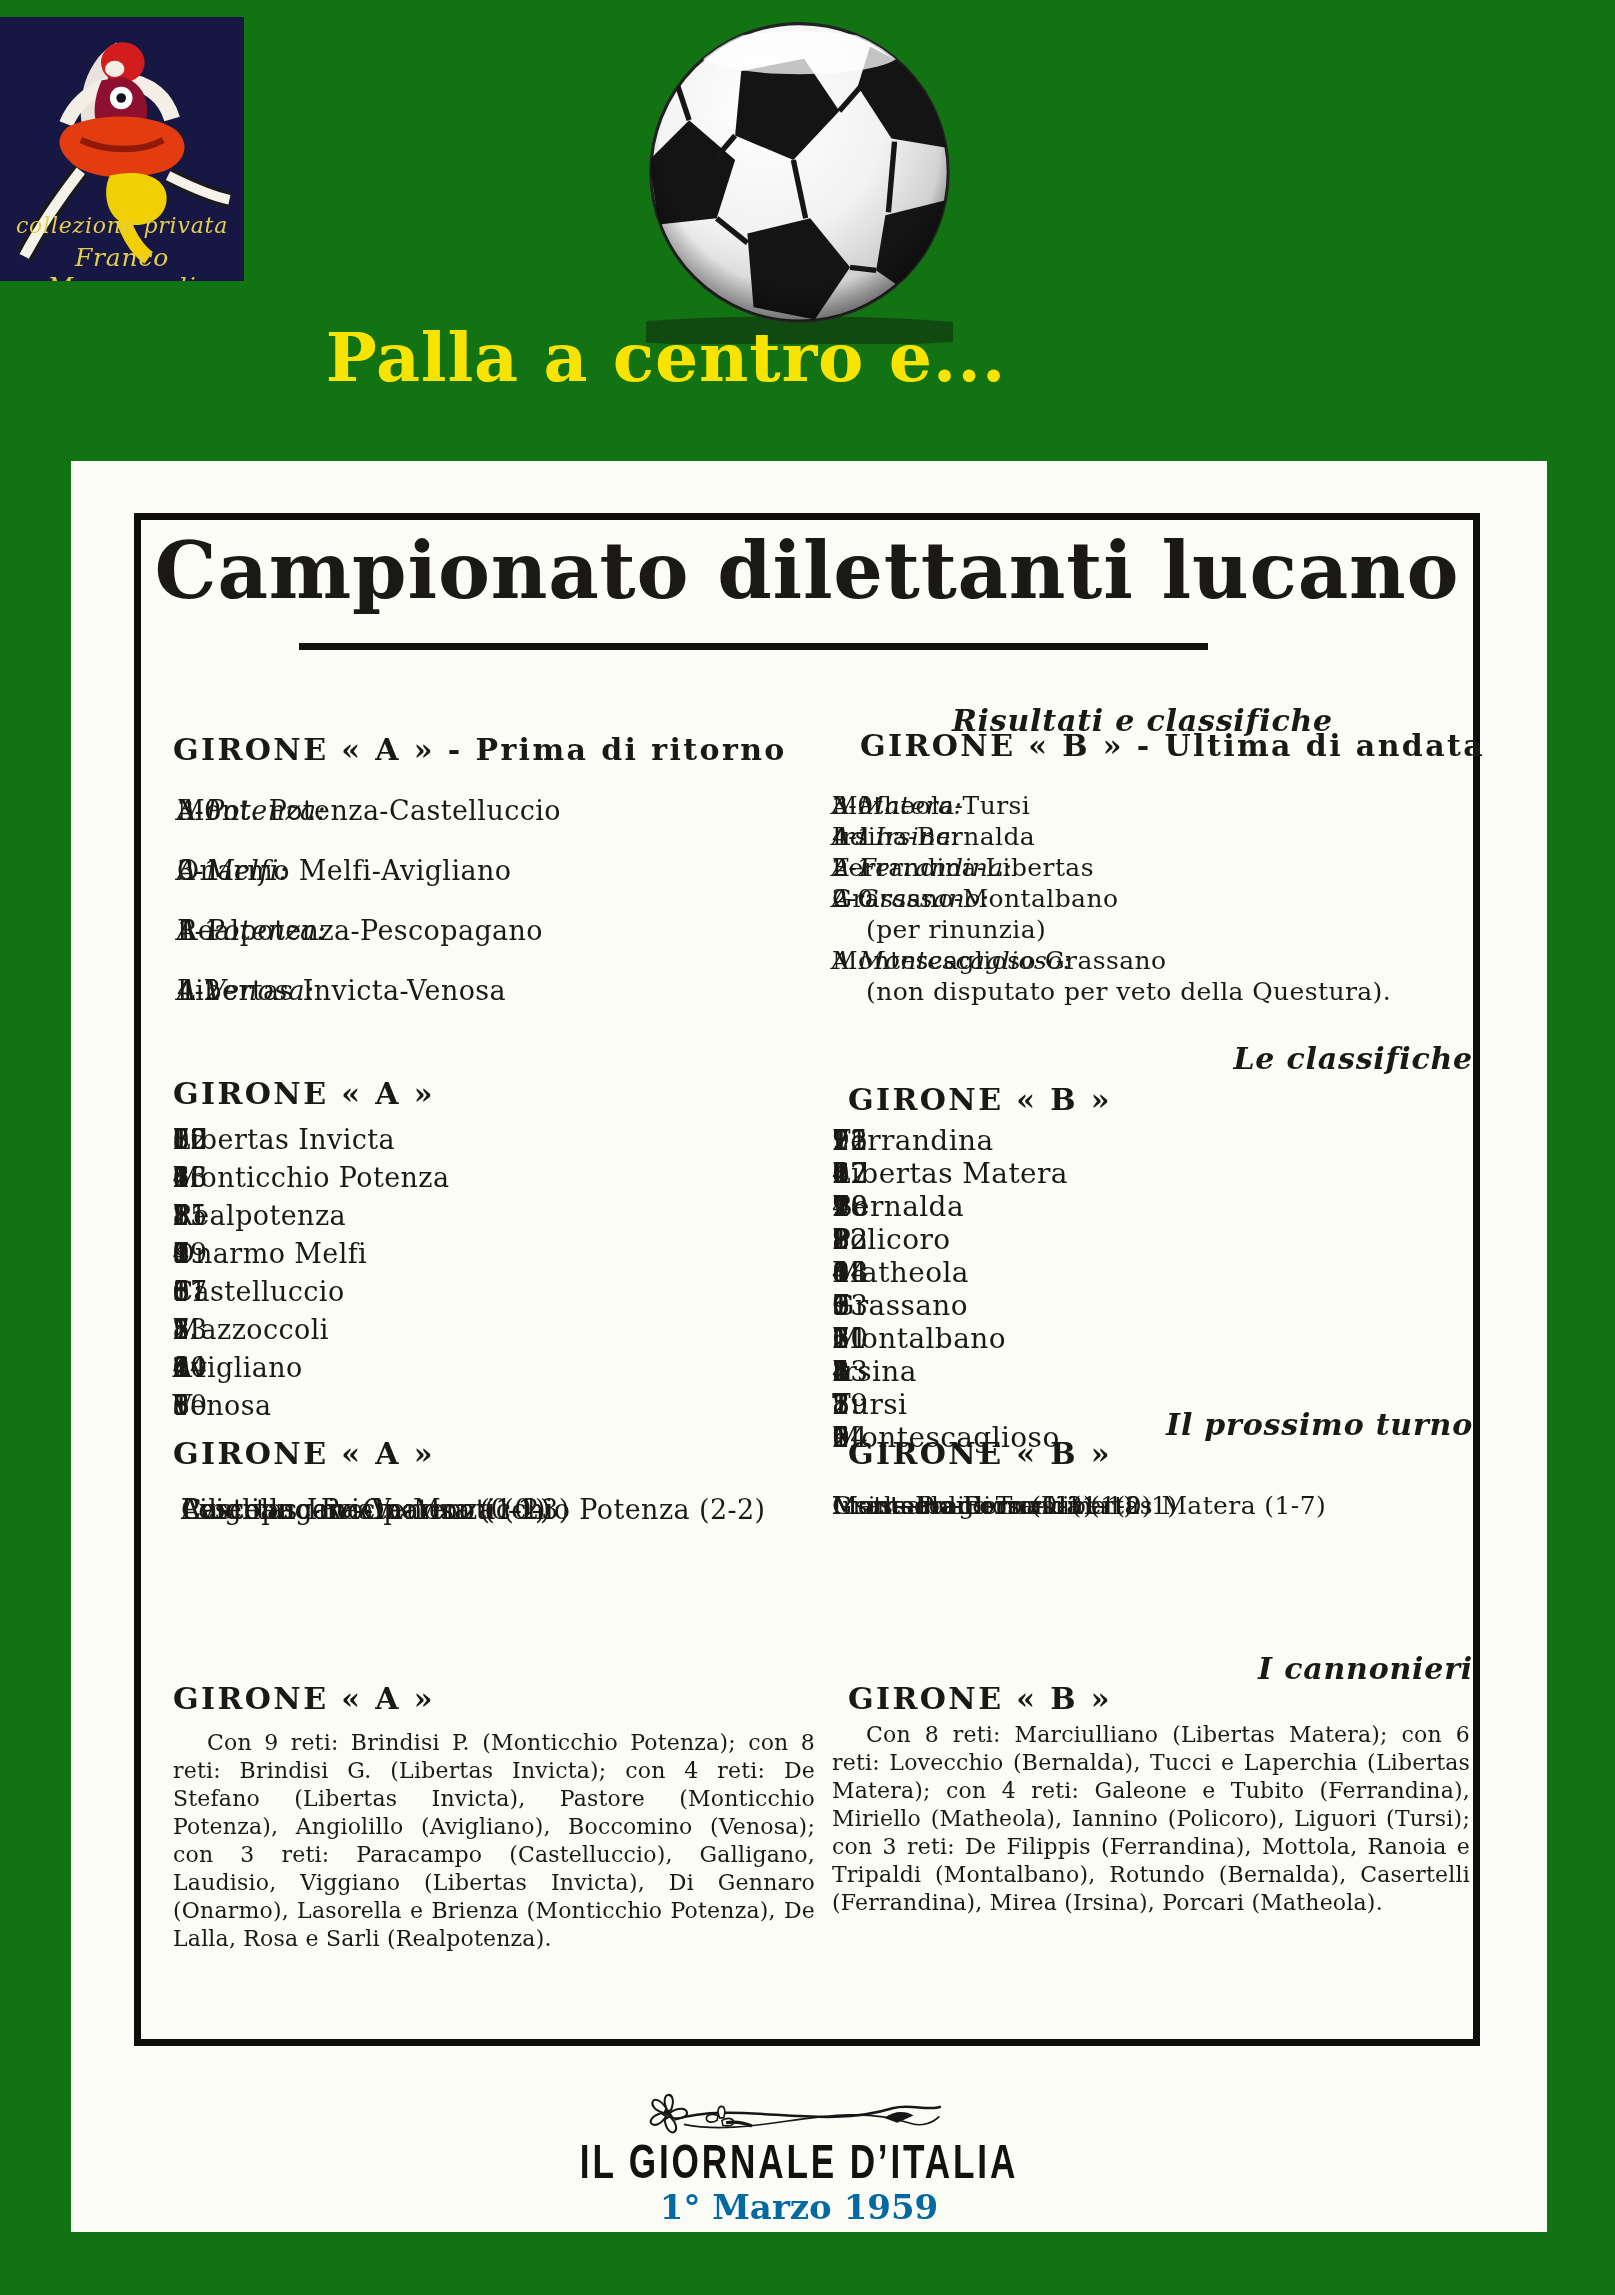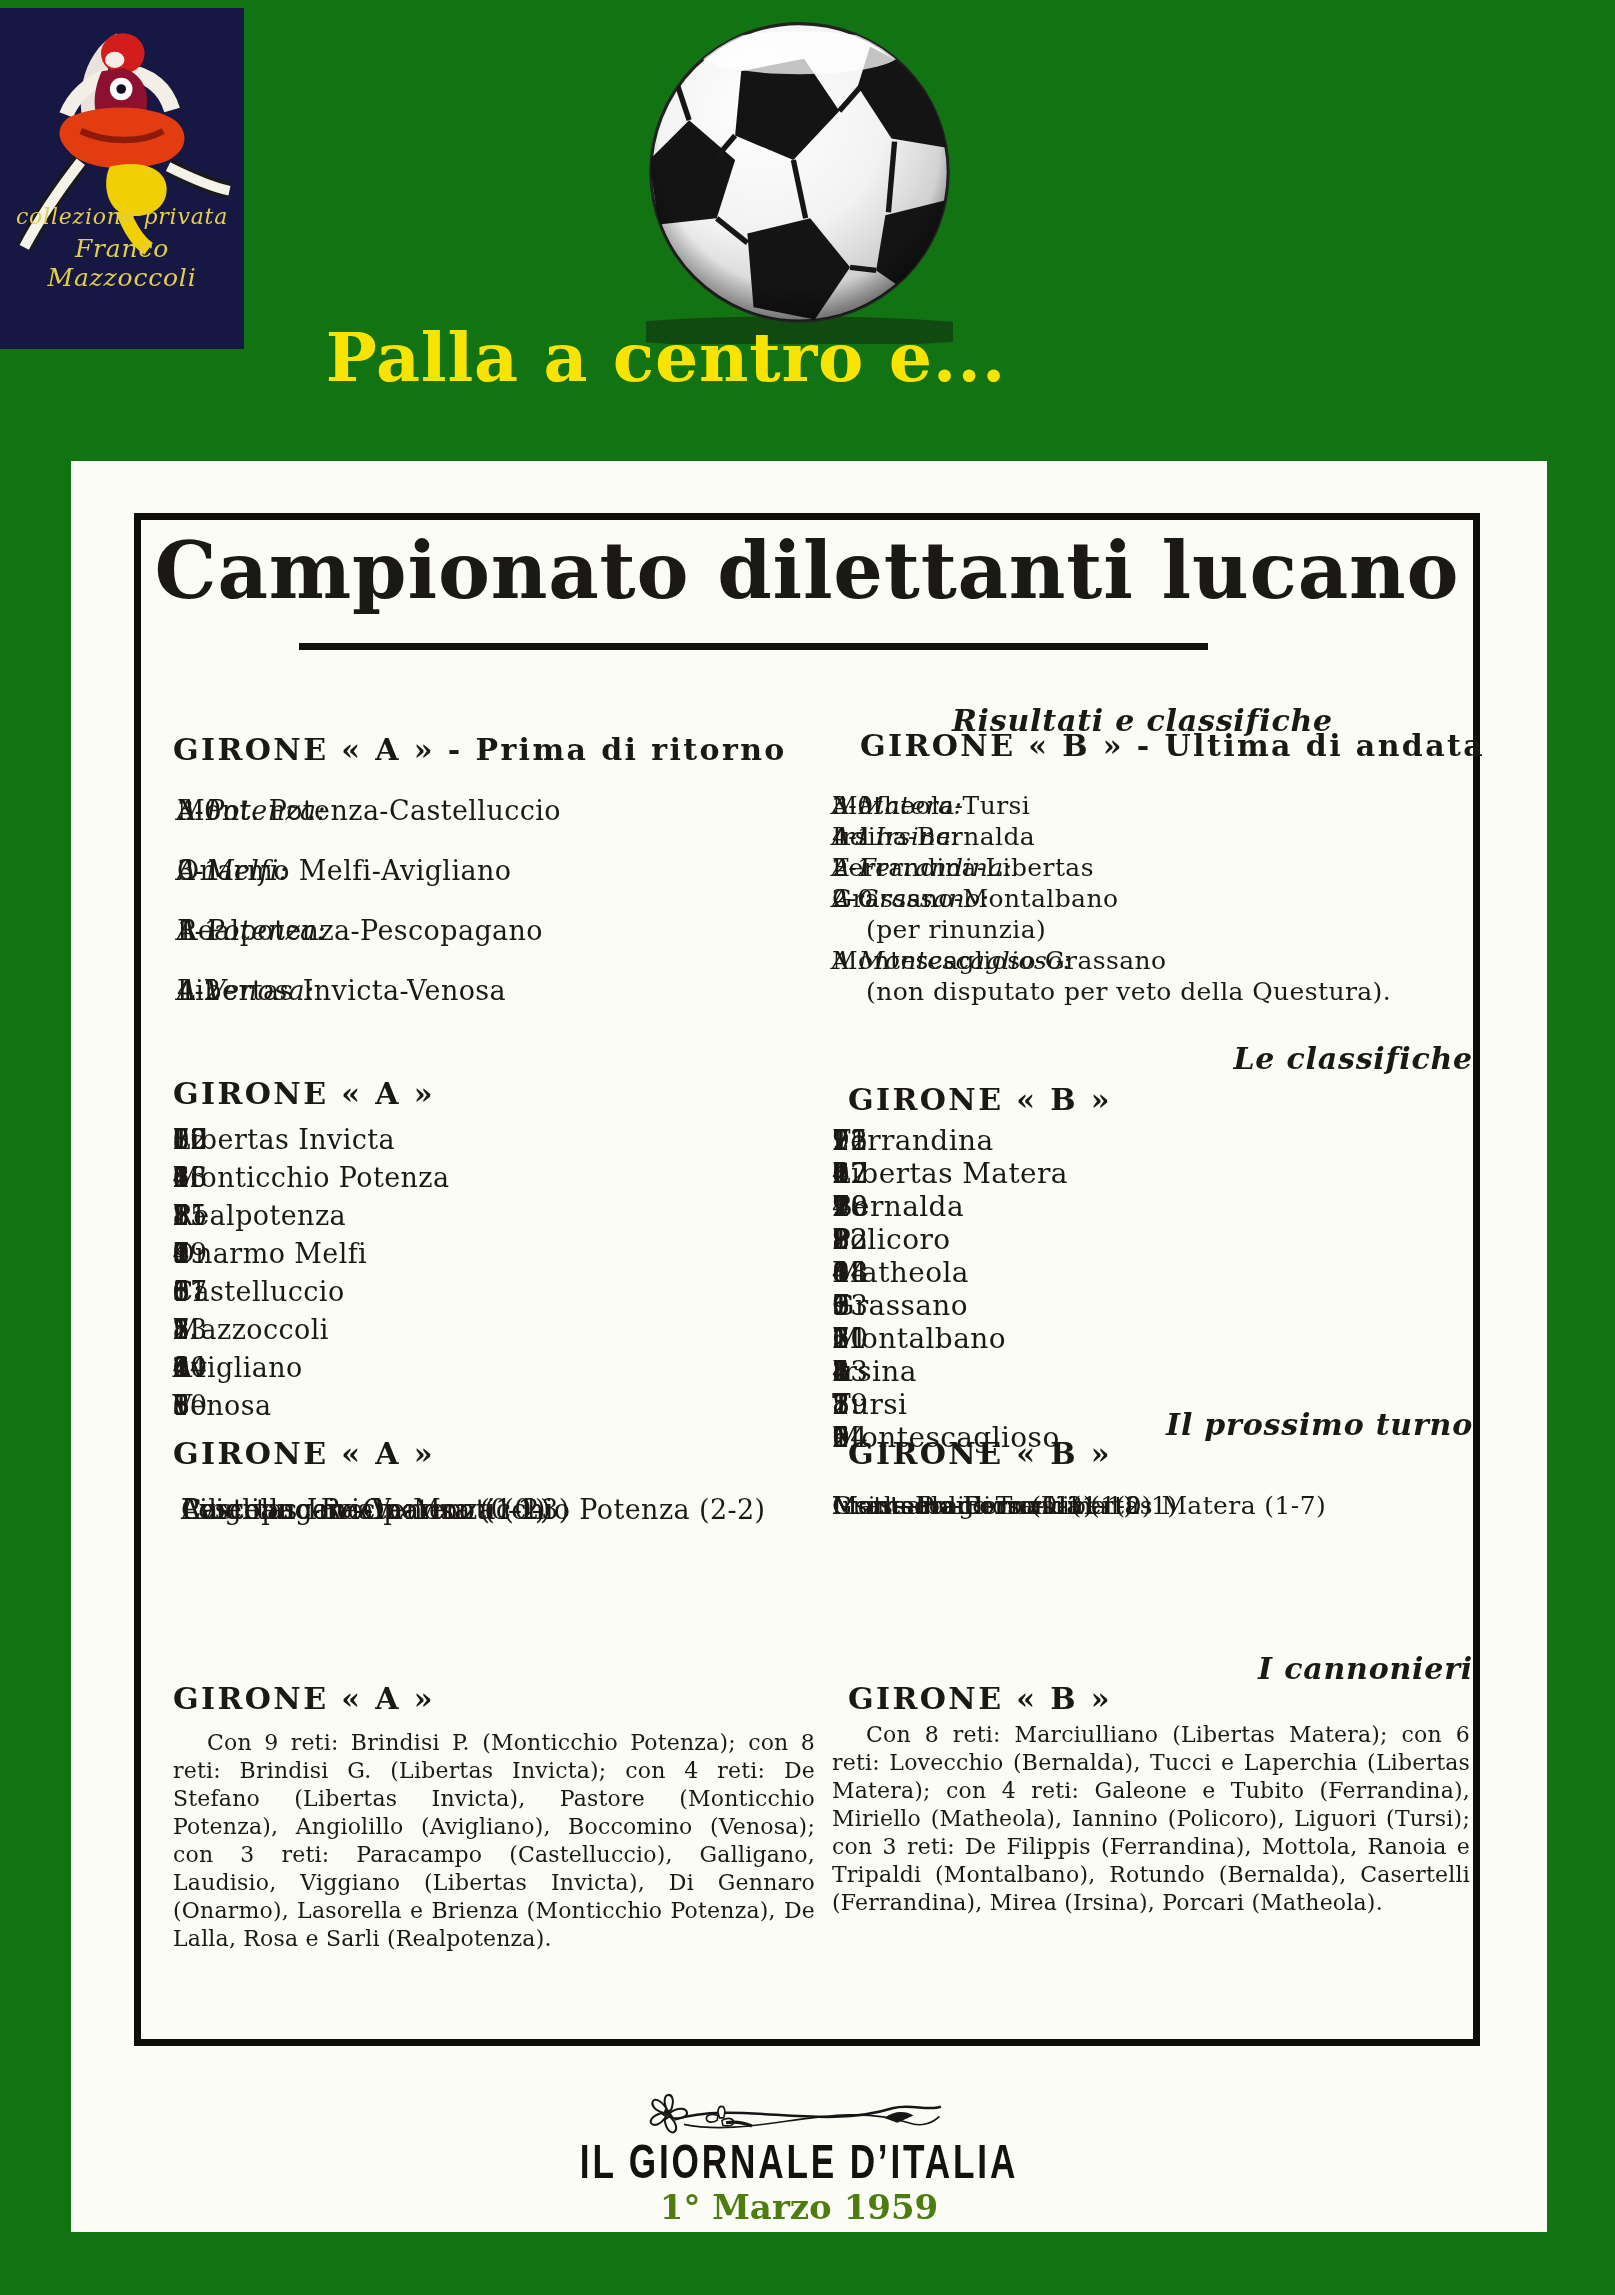--- a/index.html
+++ b/index.html
@@ -1,20 +1,20 @@
 <!DOCTYPE html>
 <html style="font-size:13px"><head>
 <meta charset="utf-8">
 <style>
   html,body{margin:0;padding:0;}
   body{width:1616px;height:2295px;background:#127312;font-family:"DejaVu Serif",serif;}
   .page{position:relative;width:1616px;height:2295px;background:#127312;overflow:hidden;}
 
   
-  .logo{position:absolute;left:0;top:8px;width:244px;height:341px;background:#171744;overflow:hidden;}
+  .logo{position:absolute;left:0;top:17px;width:244px;height:264px;background:#171744;overflow:hidden;}
   .logo svg{position:absolute;left:0;top:0;}
   .logo-cap1{position:absolute;left:0;top:196px;width:100%;text-align:center;
     font-style:italic;font-size:22px;color:#e3cd4d;letter-spacing:0.8px;}
   .logo-cap2{position:absolute;left:0;top:226px;width:100%;text-align:center;
     font-style:italic;font-size:25px;color:#e3cd4d;letter-spacing:0.8px;}
 
   
   .ball{position:absolute;left:646px;top:19.4px;width:307px;height:325px;}
 
   
@@ -75,21 +75,21 @@
   .para{text-align:justify;font-size:22px;line-height:28px;text-indent:34px;letter-spacing:0.2px;}
   .para-a{left:32px;top:1209px;width:642px;}
   .para-b{left:691px;top:1201px;width:638px;}
 
   
   .flourish{position:absolute;left:571px;top:1626px;width:307px;height:57px;}
   .paper-name{position:absolute;left:0;top:1673px;width:1456px;text-align:center;
     font-family:"Liberation Sans",sans-serif;font-weight:bold;font-size:40px;letter-spacing:3.2px;
     transform:scale(.88,1.22);transform-origin:center top;white-space:nowrap;color:#141210;}
   .paper-date{position:absolute;left:0;top:1726px;width:1456px;text-align:center;
-    font-weight:bold;font-size:34px;color:#4d7c0f;}
+    font-weight:bold;font-size:34px;color:#0369a1;}
 </style>
 </head>
 <body>
 
 <div class="page">
 
   <div class="logo">
     <svg width="244" height="267" viewBox="0 0 302 330">
       <rect x="0" y="0" width="302" height="330" fill="#171744"></rect>
       <path d="M150,42 C112,62 102,120 122,160" stroke="#f3efe6" stroke-width="24" fill="none" opacity="0.95"></path>

